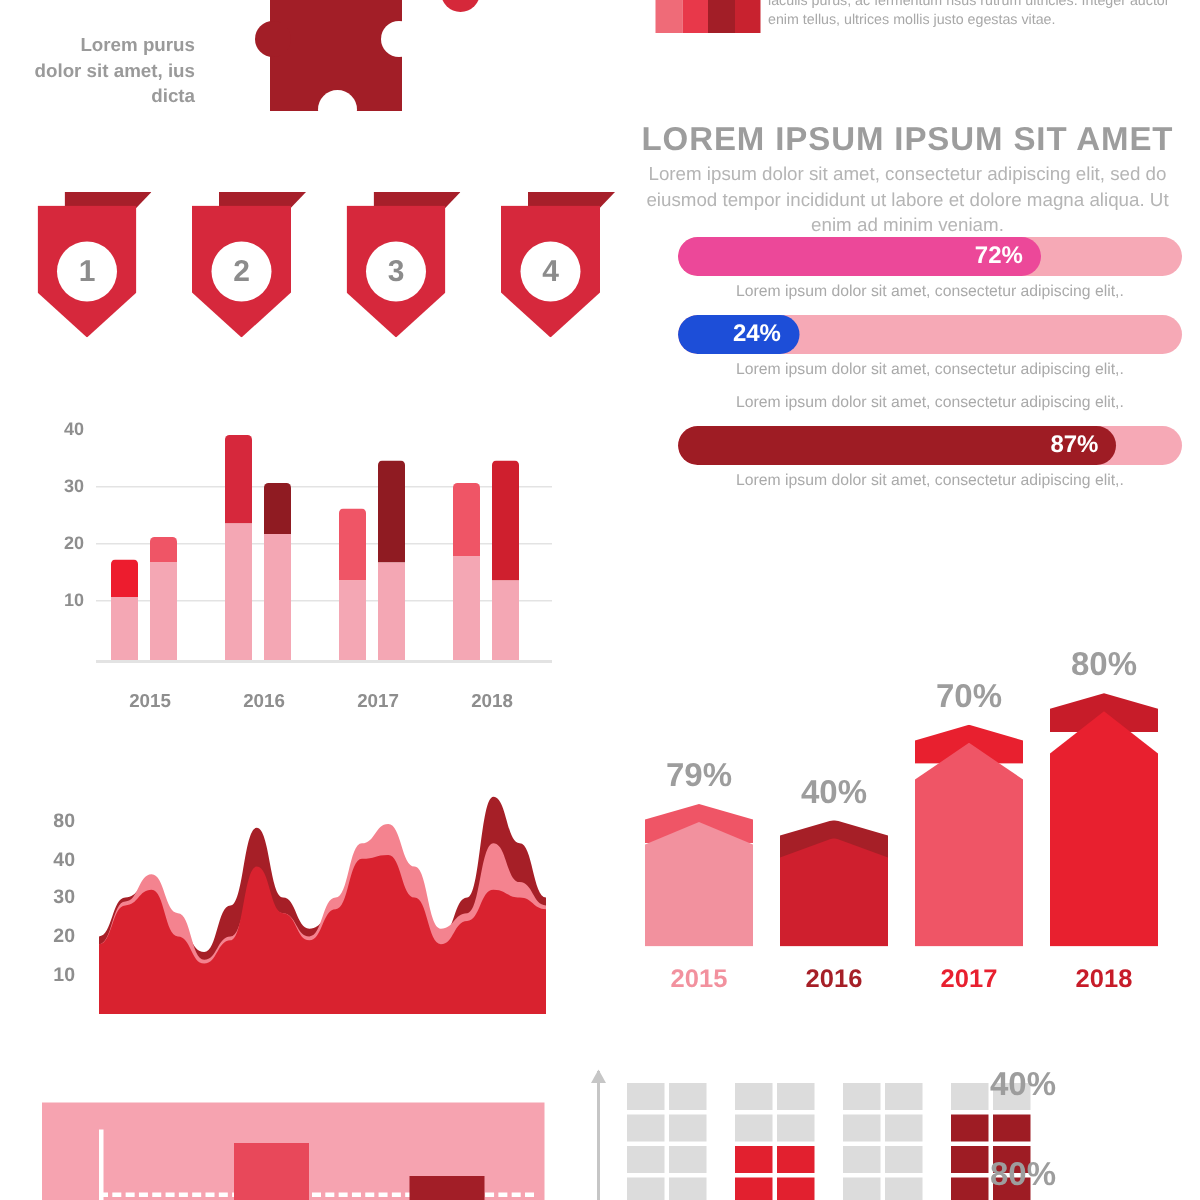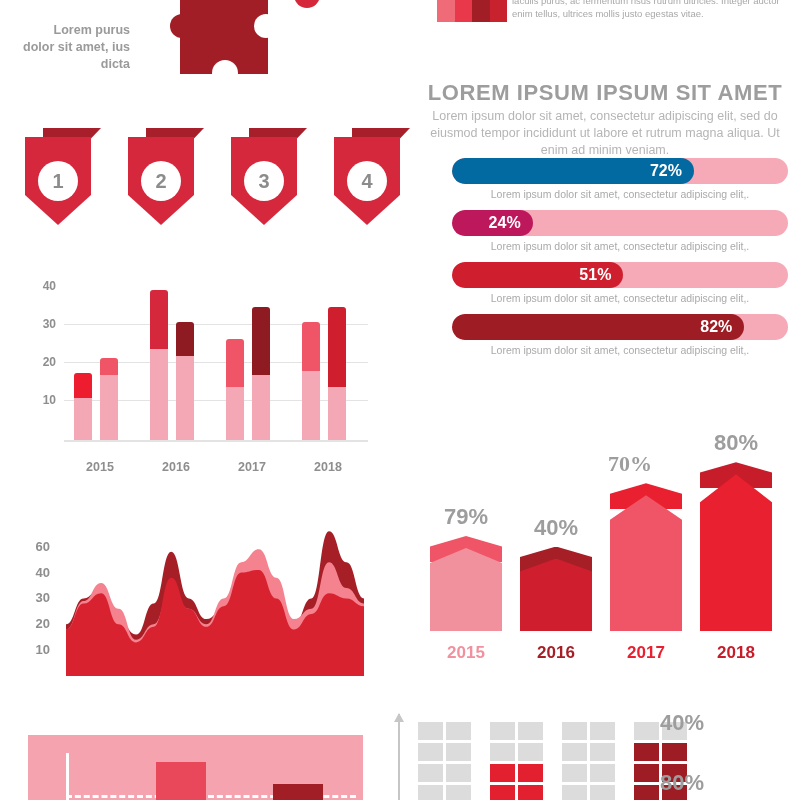--- a/index.html
+++ b/index.html
@@ -139,44 +139,41 @@
 
 <div class="abs" id="legend-block">
     <div class="lg-sw" style="background: rgb(239, 107, 120);"></div>
     <div class="lg-sw" style="background: rgb(232, 56, 74);"></div>
     <div class="lg-sw" style="background: rgb(162, 30, 39);"></div>
     <div class="lg-sw" style="background: rgb(200, 34, 47);"></div>
   </div>
 <div class="abs" id="legend-text">iaculis purus, ac fermentum risus rutrum ultricies. Integer auctor enim tellus, ultrices mollis justo egestas vitae.</div>
 
 <div class="abs" id="right-title">LOREM IPSUM IPSUM SIT AMET</div>
-<div class="abs" id="right-sub">Lorem ipsum dolor sit amet, consectetur adipiscing elit, sed do eiusmod tempor incididunt ut labore et rutrum magna aliqua. Ut enim ad minim veniam.</div>
+<div class="abs" id="right-sub">Lorem ipsum dolor sit amet, consectetur adipiscing elit, sed do eiusmod tempor incididunt ut labore et dolore magna aliqua. Ut enim ad minim veniam.</div>
 
 <div class="abs" id="progress-list">
     <div class="pg-row">
       <div class="pg-track" style="background: rgb(246, 169, 182);">
-        <div class="pg-fill" style="width: 72%; background: #0369a1;">72%</div>
+        <div class="pg-fill" style="width: 72%; background: #ec4899;">72%</div>
       </div>
       <div class="pg-cap">Lorem ipsum dolor sit amet, consectetur adipiscing elit,.</div>
     </div>
     <div class="pg-row">
       <div class="pg-track" style="background: rgb(246, 169, 182);">
-        <div class="pg-fill" style="width: 24%; background: #be185d;">24%</div>
+        <div class="pg-fill" style="width: 24%; background: #1d4ed8;">24%</div>
       </div>
       <div class="pg-cap">Lorem ipsum dolor sit amet, consectetur adipiscing elit,.</div>
     </div>
     <div class="pg-row">
-      <div class="pg-track" style="background: rgb(246, 169, 182);">
-        <div class="pg-fill" style="width: 51%; background: rgb(207, 31, 46);">51%</div>
-      </div>
       <div class="pg-cap">Lorem ipsum dolor sit amet, consectetur adipiscing elit,.</div>
     </div>
     <div class="pg-row">
       <div class="pg-track" style="background: rgb(246, 169, 182);">
-        <div class="pg-fill" style="width: 87%; background: rgb(158, 28, 36);">82%</div>
+        <div class="pg-fill" style="width: 87%; background: rgb(158, 28, 36);">87%</div>
       </div>
       <div class="pg-cap">Lorem ipsum dolor sit amet, consectetur adipiscing elit,.</div>
     </div>
   </div>
 
 <div class="abs" id="stacked-chart">
     <div class="sc-ylab" style="top: 20.619px;">40</div>
     <div class="sc-grid" style="top: 65.7143px;"></div>
     <div class="sc-ylab" style="top: 58.7143px;">30</div>
     <div class="sc-grid" style="top: 103.81px;"></div>
@@ -216,21 +213,21 @@
       <div class="sc-lower" style="height: 40%; background: rgb(244, 167, 180);"></div>
       <div class="sc-upper" style="height: 60%; background: rgb(207, 31, 46);"></div>
     </div>
     <div class="sc-xlab" style="left: 48px;">2015</div>
     <div class="sc-xlab" style="left: 124px;">2016</div>
     <div class="sc-xlab" style="left: 200px;">2017</div>
     <div class="sc-xlab" style="left: 276px;">2018</div>
   </div>
 
 <div class="abs" id="area-chart">
-    <div class="ac-ylab" style="top: 16.6897px;">60</div>
+    <div class="ac-ylab" style="top: 16.6897px;">80</div>
     <div class="ac-ylab" style="top: 42.5517px;">40</div>
     <div class="ac-ylab" style="top: 68.4138px;">30</div>
     <div class="ac-ylab" style="top: 94.2759px;">20</div>
     <div class="ac-ylab" style="top: 120.138px;">10</div>
     <svg id="area-svg" width="298" height="156">
       <path d="M 0 98.27586206896552 C 8.764705882352942 98.27586206896552, 8.764705882352942 72.41379310344827, 17.529411764705884 72.41379310344827 C 26.294117647058826 72.41379310344827, 26.294117647058826 62.06896551724138, 35.05882352941177 62.06896551724138 C 43.82352941176471 62.06896551724138, 43.82352941176471 93.10344827586206, 52.58823529411765 93.10344827586206 C 61.352941176470594 93.10344827586206, 61.352941176470594 108.62068965517241, 70.11764705882354 108.62068965517241 C 78.88235294117648 108.62068965517241, 78.88235294117648 77.58620689655172, 87.64705882352942 77.58620689655172 C 96.41176470588236 77.58620689655172, 96.41176470588236 25.86206896551724, 105.1764705882353 25.86206896551724 C 113.94117647058825 25.86206896551724, 113.94117647058825 72.41379310344827, 122.70588235294119 72.41379310344827 C 131.47058823529414 72.41379310344827, 131.47058823529414 93.10344827586206, 140.23529411764707 93.10344827586206 C 149 93.10344827586206, 149 82.75862068965517, 157.76470588235296 82.75862068965517 C 166.5294117647059 82.75862068965517, 166.5294117647059 46.55172413793103, 175.29411764705884 46.55172413793103 C 184.05882352941177 46.55172413793103, 184.05882352941177 28.448275862068968, 192.82352941176472 28.448275862068968 C 201.58823529411768 28.448275862068968, 201.58823529411768 62.06896551724138, 210.3529411764706 62.06896551724138 C 219.11764705882354 62.06896551724138, 219.11764705882354 98.27586206896552, 227.8823529411765 98.27586206896552 C 236.64705882352945 98.27586206896552, 236.64705882352945 72.41379310344827, 245.41176470588238 72.41379310344827 C 254.17647058823533 72.41379310344827, 254.17647058823533 5.172413793103431, 262.9411764705883 5.172413793103431 C 271.7058823529412 5.172413793103431, 271.7058823529412 36.20689655172414, 280.47058823529414 36.20689655172414 C 289.2352941176471 36.20689655172414, 289.2352941176471 72.41379310344827, 298 72.41379310344827 L 298 150 L 0 150 Z" fill="#a61f27"></path>
       <path d="M 0 103.44827586206895 C 8.764705882352942 103.44827586206895, 8.764705882352942 75, 17.529411764705884 75 C 26.294117647058826 75, 26.294117647058826 56.89655172413792, 35.05882352941177 56.89655172413792 C 43.82352941176471 56.89655172413792, 43.82352941176471 82.75862068965517, 52.58823529411765 82.75862068965517 C 61.352941176470594 82.75862068965517, 61.352941176470594 113.79310344827586, 70.11764705882354 113.79310344827586 C 78.88235294117648 113.79310344827586, 78.88235294117648 98.27586206896552, 87.64705882352942 98.27586206896552 C 96.41176470588236 98.27586206896552, 96.41176470588236 62.06896551724138, 105.1764705882353 62.06896551724138 C 113.94117647058825 62.06896551724138, 113.94117647058825 82.75862068965517, 122.70588235294119 82.75862068965517 C 131.47058823529414 82.75862068965517, 131.47058823529414 98.27586206896552, 140.23529411764707 98.27586206896552 C 149 98.27586206896552, 149 72.41379310344827, 157.76470588235296 72.41379310344827 C 166.5294117647059 72.41379310344827, 166.5294117647059 36.20689655172414, 175.29411764705884 36.20689655172414 C 184.05882352941177 36.20689655172414, 184.05882352941177 23.27586206896551, 192.82352941176472 23.27586206896551 C 201.58823529411768 23.27586206896551, 201.58823529411768 51.72413793103449, 210.3529411764706 51.72413793103449 C 219.11764705882354 51.72413793103449, 219.11764705882354 93.10344827586206, 227.8823529411765 93.10344827586206 C 236.64705882352945 93.10344827586206, 236.64705882352945 82.75862068965517, 245.41176470588238 82.75862068965517 C 254.17647058823533 82.75862068965517, 254.17647058823533 36.20689655172414, 262.9411764705883 36.20689655172414 C 271.7058823529412 36.20689655172414, 271.7058823529412 62.06896551724138, 280.47058823529414 62.06896551724138 C 289.2352941176471 62.06896551724138, 289.2352941176471 77.58620689655172, 298 77.58620689655172 L 298 150 L 0 150 Z" fill="#f4838f"></path>
       <path d="M 0 103.44827586206895 C 8.764705882352942 103.44827586206895, 8.764705882352942 77.58620689655172, 17.529411764705884 77.58620689655172 C 26.294117647058826 77.58620689655172, 26.294117647058826 67.24137931034483, 35.05882352941177 67.24137931034483 C 43.82352941176471 67.24137931034483, 43.82352941176471 98.27586206896552, 52.58823529411765 98.27586206896552 C 61.352941176470594 98.27586206896552, 61.352941176470594 116.37931034482759, 70.11764705882354 116.37931034482759 C 78.88235294117648 116.37931034482759, 78.88235294117648 100.86206896551724, 87.64705882352942 100.86206896551724 C 96.41176470588236 100.86206896551724, 96.41176470588236 51.72413793103449, 105.1764705882353 51.72413793103449 C 113.94117647058825 51.72413793103449, 113.94117647058825 82.75862068965517, 122.70588235294119 82.75862068965517 C 131.47058823529414 82.75862068965517, 131.47058823529414 100.86206896551724, 140.23529411764707 100.86206896551724 C 149 100.86206896551724, 149 80.17241379310344, 157.76470588235296 80.17241379310344 C 166.5294117647059 80.17241379310344, 166.5294117647059 46.55172413793103, 175.29411764705884 46.55172413793103 C 184.05882352941177 46.55172413793103, 184.05882352941177 43.96551724137932, 192.82352941176472 43.96551724137932 C 201.58823529411768 43.96551724137932, 201.58823529411768 72.41379310344827, 210.3529411764706 72.41379310344827 C 219.11764705882354 72.41379310344827, 219.11764705882354 103.44827586206895, 227.8823529411765 103.44827586206895 C 236.64705882352945 103.44827586206895, 236.64705882352945 87.93103448275862, 245.41176470588238 87.93103448275862 C 254.17647058823533 87.93103448275862, 254.17647058823533 67.24137931034483, 262.9411764705883 67.24137931034483 C 271.7058823529412 67.24137931034483, 271.7058823529412 72.41379310344827, 280.47058823529414 72.41379310344827 C 289.2352941176471 72.41379310344827, 289.2352941176471 80.17241379310344, 298 80.17241379310344 L 298 150 L 0 150 Z" fill="#d9222f"></path>
     </svg>
   </div>
@@ -241,21 +238,21 @@
       <div style="position: absolute; left: 0px; top: 0px; width: 100%; height: 26px; background: rgb(239, 85, 102); clip-path: polygon(0px 40%, 50% 0px, 100% 40%, 100% 100%, 0px 100%);"></div>
       <div style="position: absolute; left: 0px; top: 12px; width: 100%; height: 83px; background: rgb(242, 145, 158); clip-path: polygon(0px 18%, 50% 0px, 100% 18%, 100% 100%, 0px 100%);"></div>
     </div>
     <div class="ar-xlab" style="left: 10px; color: rgb(242, 145, 158);">2015</div>
     <div class="ar-val" style="left: 100px; bottom: 124.444px;">40%</div>
     <div class="ar-shape" style="left: 100px; bottom: 34px; height: 84.4444px;">
       <div style="position: absolute; left: 0px; top: 0px; width: 100%; height: 26px; background: rgb(166, 31, 39); clip-path: polygon(0px 40%, 50% 0px, 100% 40%, 100% 100%, 0px 100%);"></div>
       <div style="position: absolute; left: 0px; top: 12px; width: 100%; height: 72.4444px; background: rgb(207, 31, 46); clip-path: polygon(0px 18%, 50% 0px, 100% 18%, 100% 100%, 0px 100%);"></div>
     </div>
     <div class="ar-xlab" style="left: 100px; color: rgb(166, 31, 39);">2016</div>
-    <div class="ar-val" style="left: 174px; bottom: 187.778px; font-family: Liberation Serif, serif;">70%</div>
+    <div class="ar-val" style="left: 190px; bottom: 187.778px;">70%</div>
     <div class="ar-shape" style="left: 190px; bottom: 34px; height: 147.778px;">
       <div style="position: absolute; left: 0px; top: 0px; width: 100%; height: 26px; background: rgb(232, 32, 47); clip-path: polygon(0px 40%, 50% 0px, 100% 40%, 100% 100%, 0px 100%);"></div>
       <div style="position: absolute; left: 0px; top: 12px; width: 100%; height: 135.778px; background: rgb(239, 85, 102); clip-path: polygon(0px 18%, 50% 0px, 100% 18%, 100% 100%, 0px 100%);"></div>
     </div>
     <div class="ar-xlab" style="left: 190px; color: rgb(232, 32, 47);">2017</div>
     <div class="ar-val" style="left: 280px; bottom: 208.889px;">80%</div>
     <div class="ar-shape" style="left: 280px; bottom: 34px; height: 168.889px;">
       <div style="position: absolute; left: 0px; top: 0px; width: 100%; height: 26px; background: rgb(199, 28, 41); clip-path: polygon(0px 40%, 50% 0px, 100% 40%, 100% 100%, 0px 100%);"></div>
       <div style="position: absolute; left: 0px; top: 12px; width: 100%; height: 156.889px; background: rgb(232, 32, 47); clip-path: polygon(0px 18%, 50% 0px, 100% 18%, 100% 100%, 0px 100%);"></div>
     </div>

